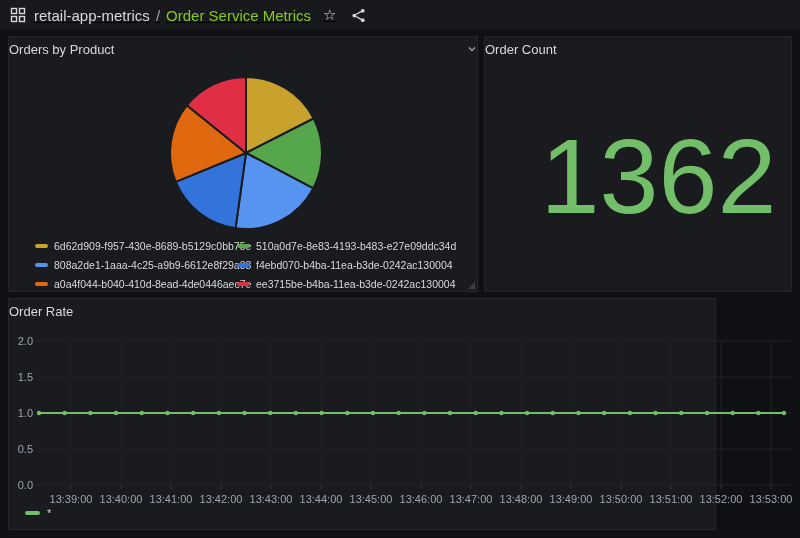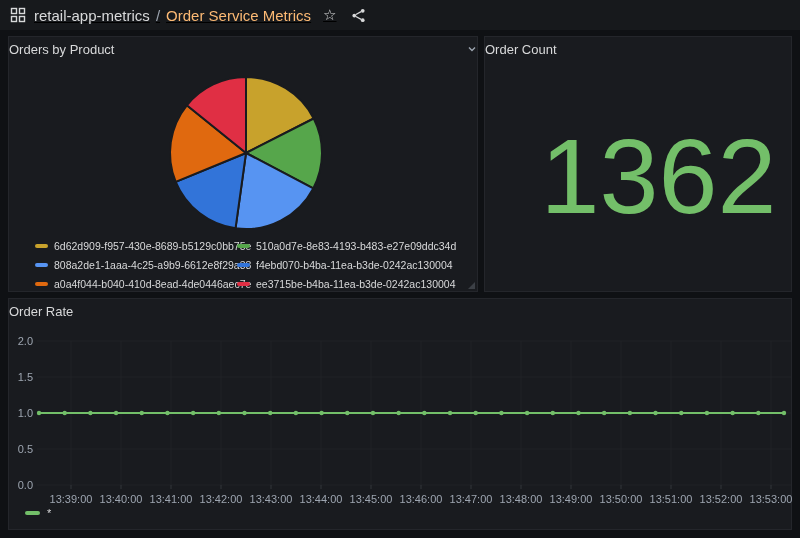--- a/index.html
+++ b/index.html
@@ -3,32 +3,32 @@
 <meta charset="utf-8">
 <style>
   html,body{margin:0;padding:0;background:#0f1114;font-family:"Liberation Sans",sans-serif;}
   .canvas{position:relative;width:800px;height:538px;background:#0f1114;overflow:hidden;}
 
   
   .topbar{position:absolute;left:0;top:0;width:800px;height:30px;background:#17191c;
           display:flex;align-items:center;gap:8px;padding-left:10px;box-sizing:border-box;text-decoration:underline;}
   .apps-icon{display:flex;align-items:center;}
   .crumb{font-size:15px;color:#d8d9da;cursor:pointer;}
-  .crumb.dash{color:#fdba74;}
+  .crumb.dash{color:#84cc16;}
   .crumb-sep{font-size:15px;color:#9da5b0;margin:0 -2px;}
   .star{font-size:15px;color:#d8d9da;cursor:pointer;margin-left:4px;}
   .share-icon{display:flex;align-items:center;cursor:pointer;margin-left:6px;}
 
   
   .panel{position:absolute;background:#191b1f;border:1px solid #24262b;box-sizing:border-box;}
   .panel-title{height:24px;display:flex;align-items:center;justify-content:space-between;gap:5px;
                font-size:13px;font-weight:500;color:#d8d9da;cursor:pointer;}
   #panel-pie{left:8px;top:36px;width:470px;height:256px;}
   #panel-stat{left:484px;top:36px;width:308px;height:256px;}
-  #panel-ts{left:8px;top:298px;width:784px;height:232px;}
+  #panel-ts{left:8px;top:298px;width:708px;height:232px;}
 
   
   #pie-svg{position:absolute;left:155px;top:34px;}
   .pie-legend{position:absolute;left:26px;top:202px;display:grid;
               grid-template-columns:202px 202px;row-gap:6px;}
   .pie-legend .item{display:flex;align-items:center;gap:6px;height:13px;cursor:pointer;}
   .pie-legend .swatch{width:13px;height:4px;border-radius:2px;flex:0 0 auto;}
   .pie-legend .lbl{font-size:10.5px;color:#d8d9da;white-space:nowrap;}
 
   

